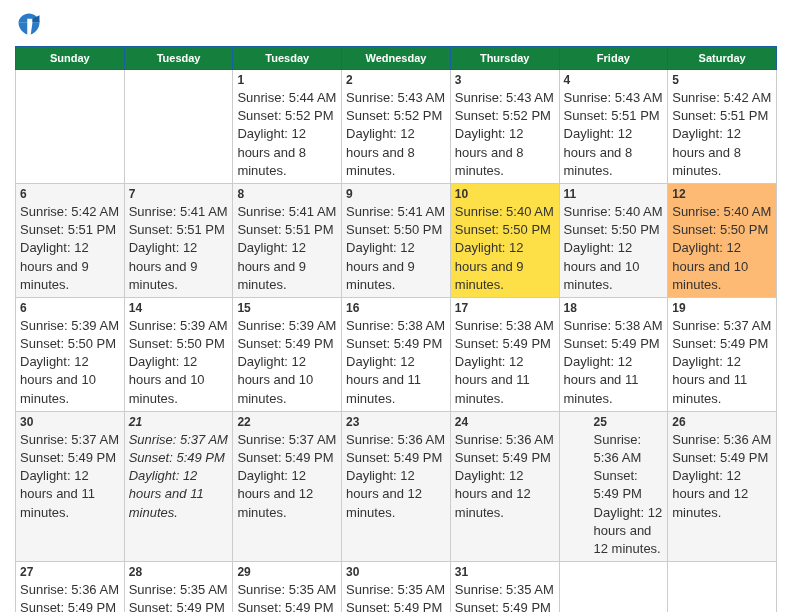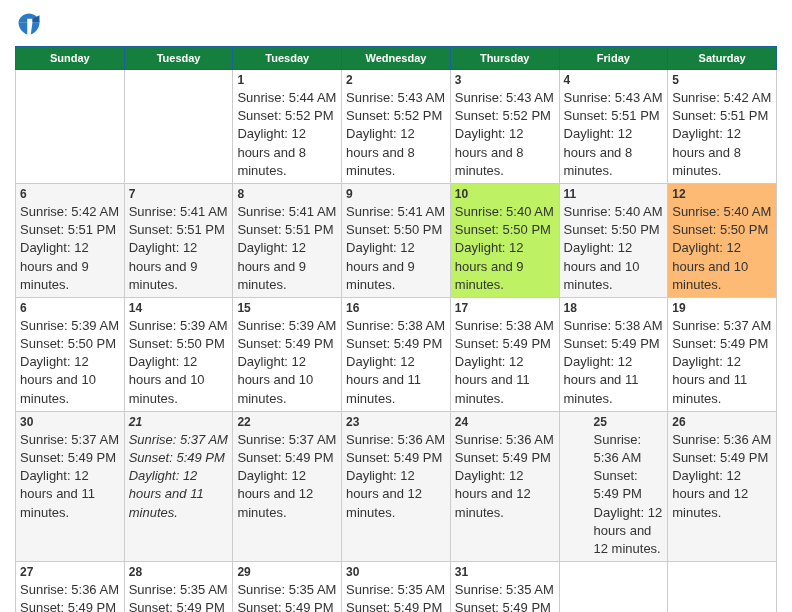--- a/index.html
+++ b/index.html
@@ -170,21 +170,21 @@
             <div class="day-info">Sunrise: 5:41 AM<br>Sunset: 5:51 PM<br>Daylight: 12 hours and 9 minutes.</div>
           </td>
           <td style="background: rgb(245, 245, 245);">
             <span class="day-num">8</span>
             <div class="day-info">Sunrise: 5:41 AM<br>Sunset: 5:51 PM<br>Daylight: 12 hours and 9 minutes.</div>
           </td>
           <td style="background: rgb(245, 245, 245);">
             <span class="day-num">9</span>
             <div class="day-info">Sunrise: 5:41 AM<br>Sunset: 5:50 PM<br>Daylight: 12 hours and 9 minutes.</div>
           </td>
-          <td style="background: #bef264; margin-top: 27px;">
+          <td style="background: #fde047; margin-top: 27px;">
             <span class="day-num">10</span>
             <div class="day-info">Sunrise: 5:40 AM<br>Sunset: 5:50 PM<br>Daylight: 12 hours and 9 minutes.</div>
           </td>
           <td style="background: rgb(245, 245, 245);">
             <span class="day-num">11</span>
             <div class="day-info">Sunrise: 5:40 AM<br>Sunset: 5:50 PM<br>Daylight: 12 hours and 10 minutes.</div>
           </td>
           <td style="background: #fdba74; margin-top: 16px;">
             <span class="day-num">12</span>
             <div class="day-info">Sunrise: 5:40 AM<br>Sunset: 5:50 PM<br>Daylight: 12 hours and 10 minutes.</div>

